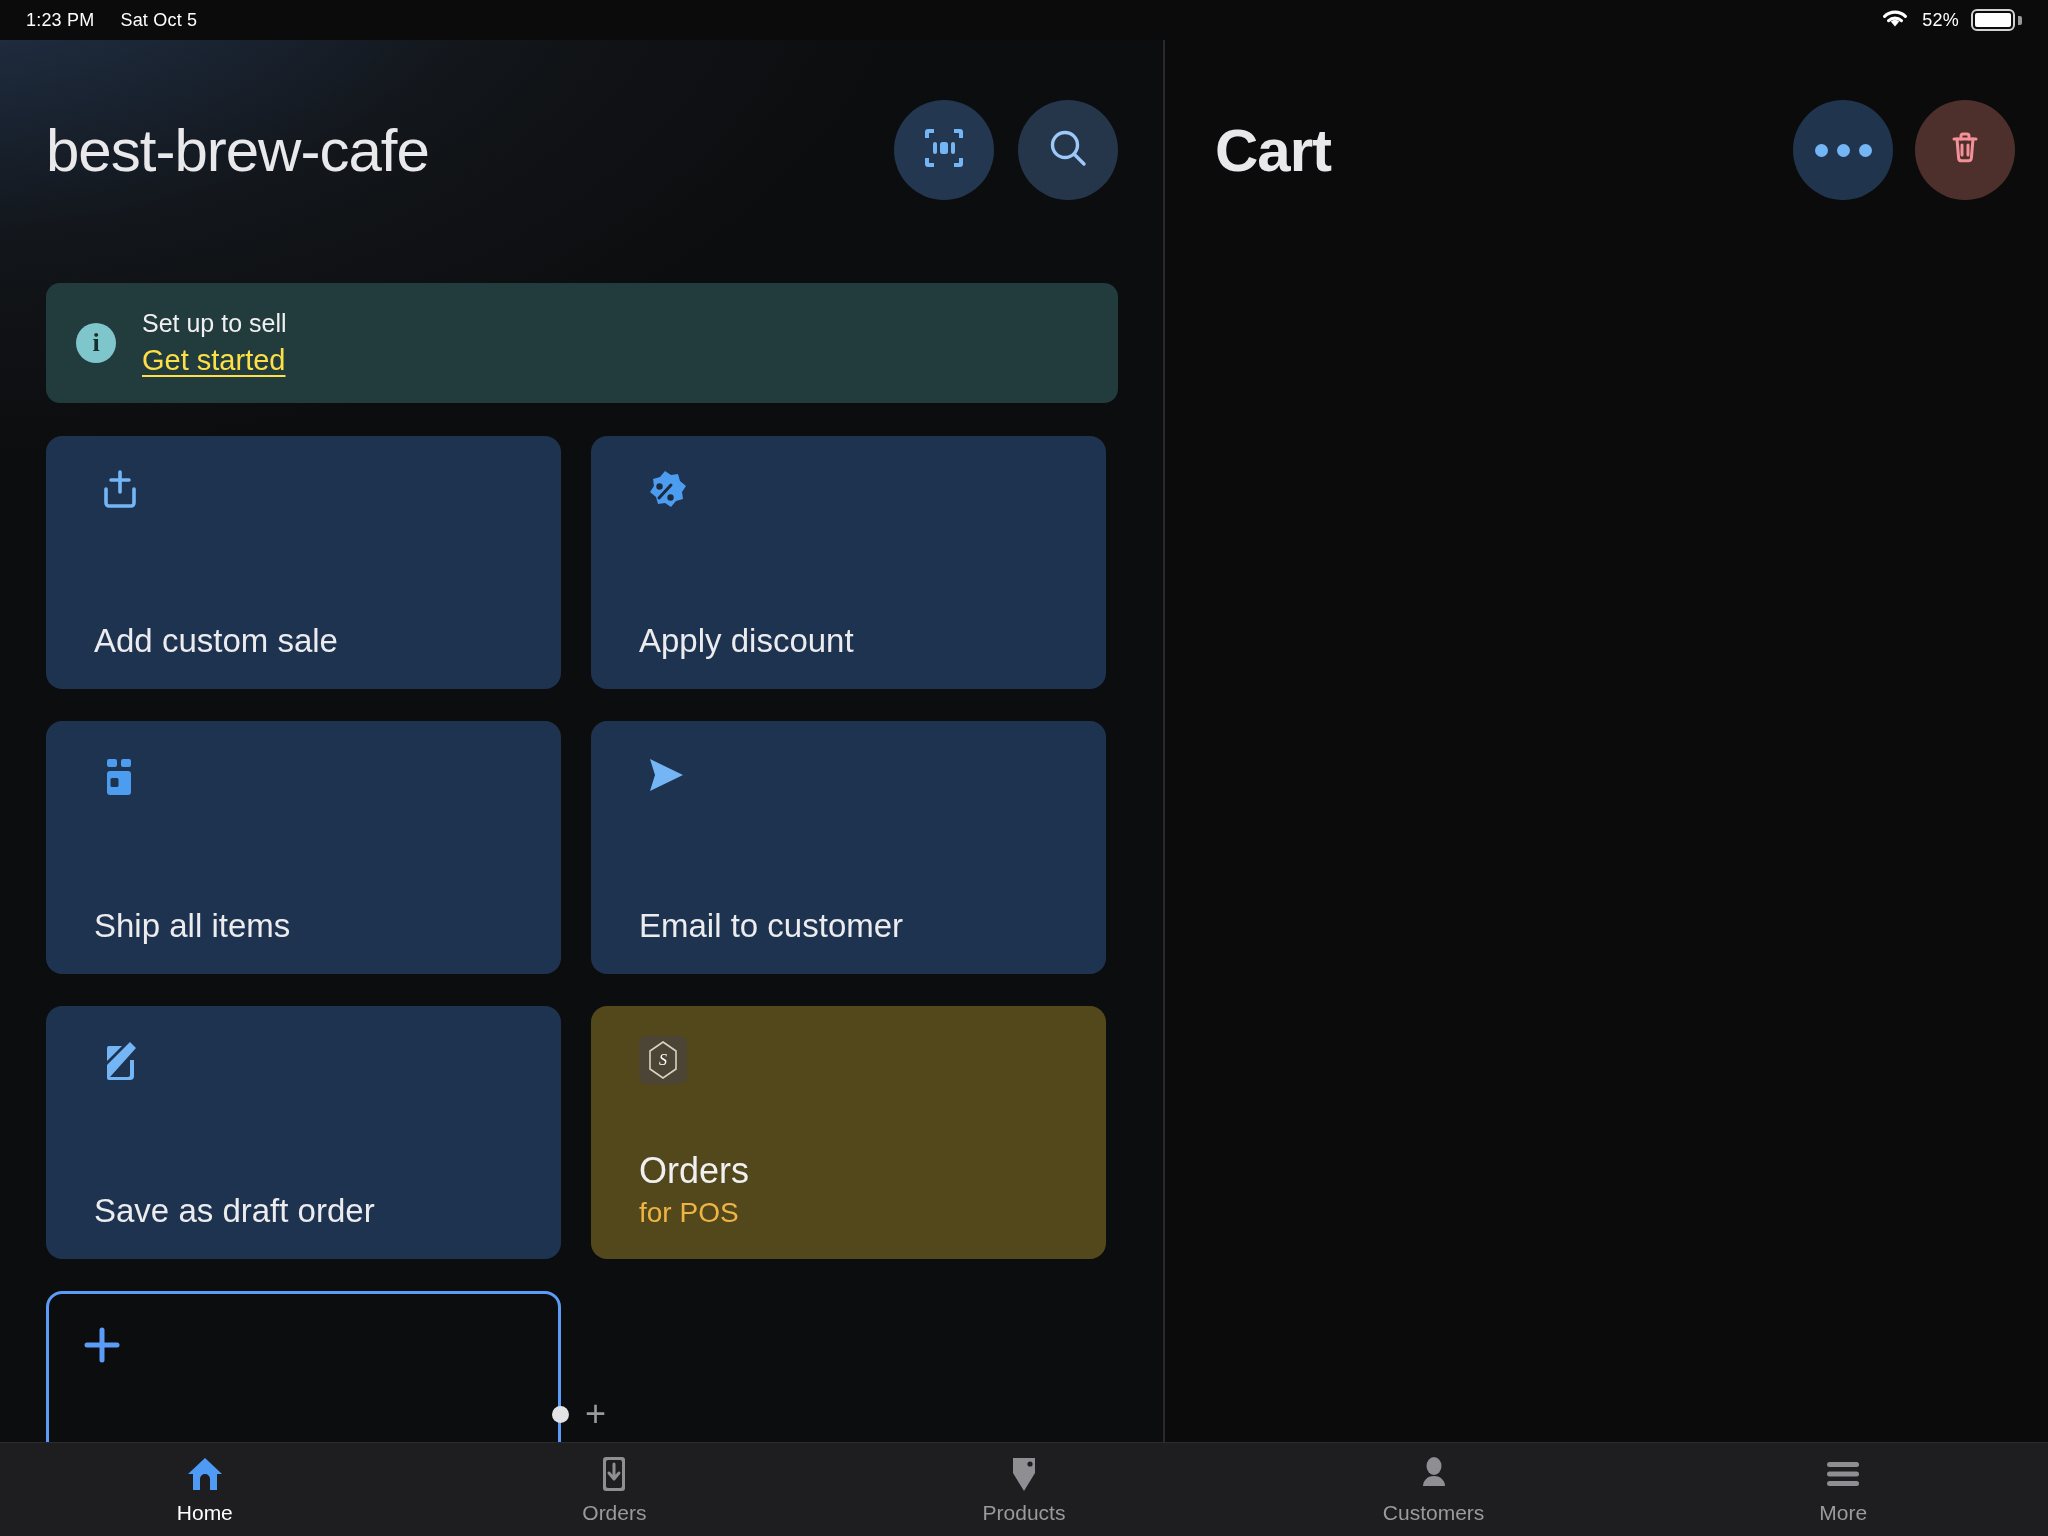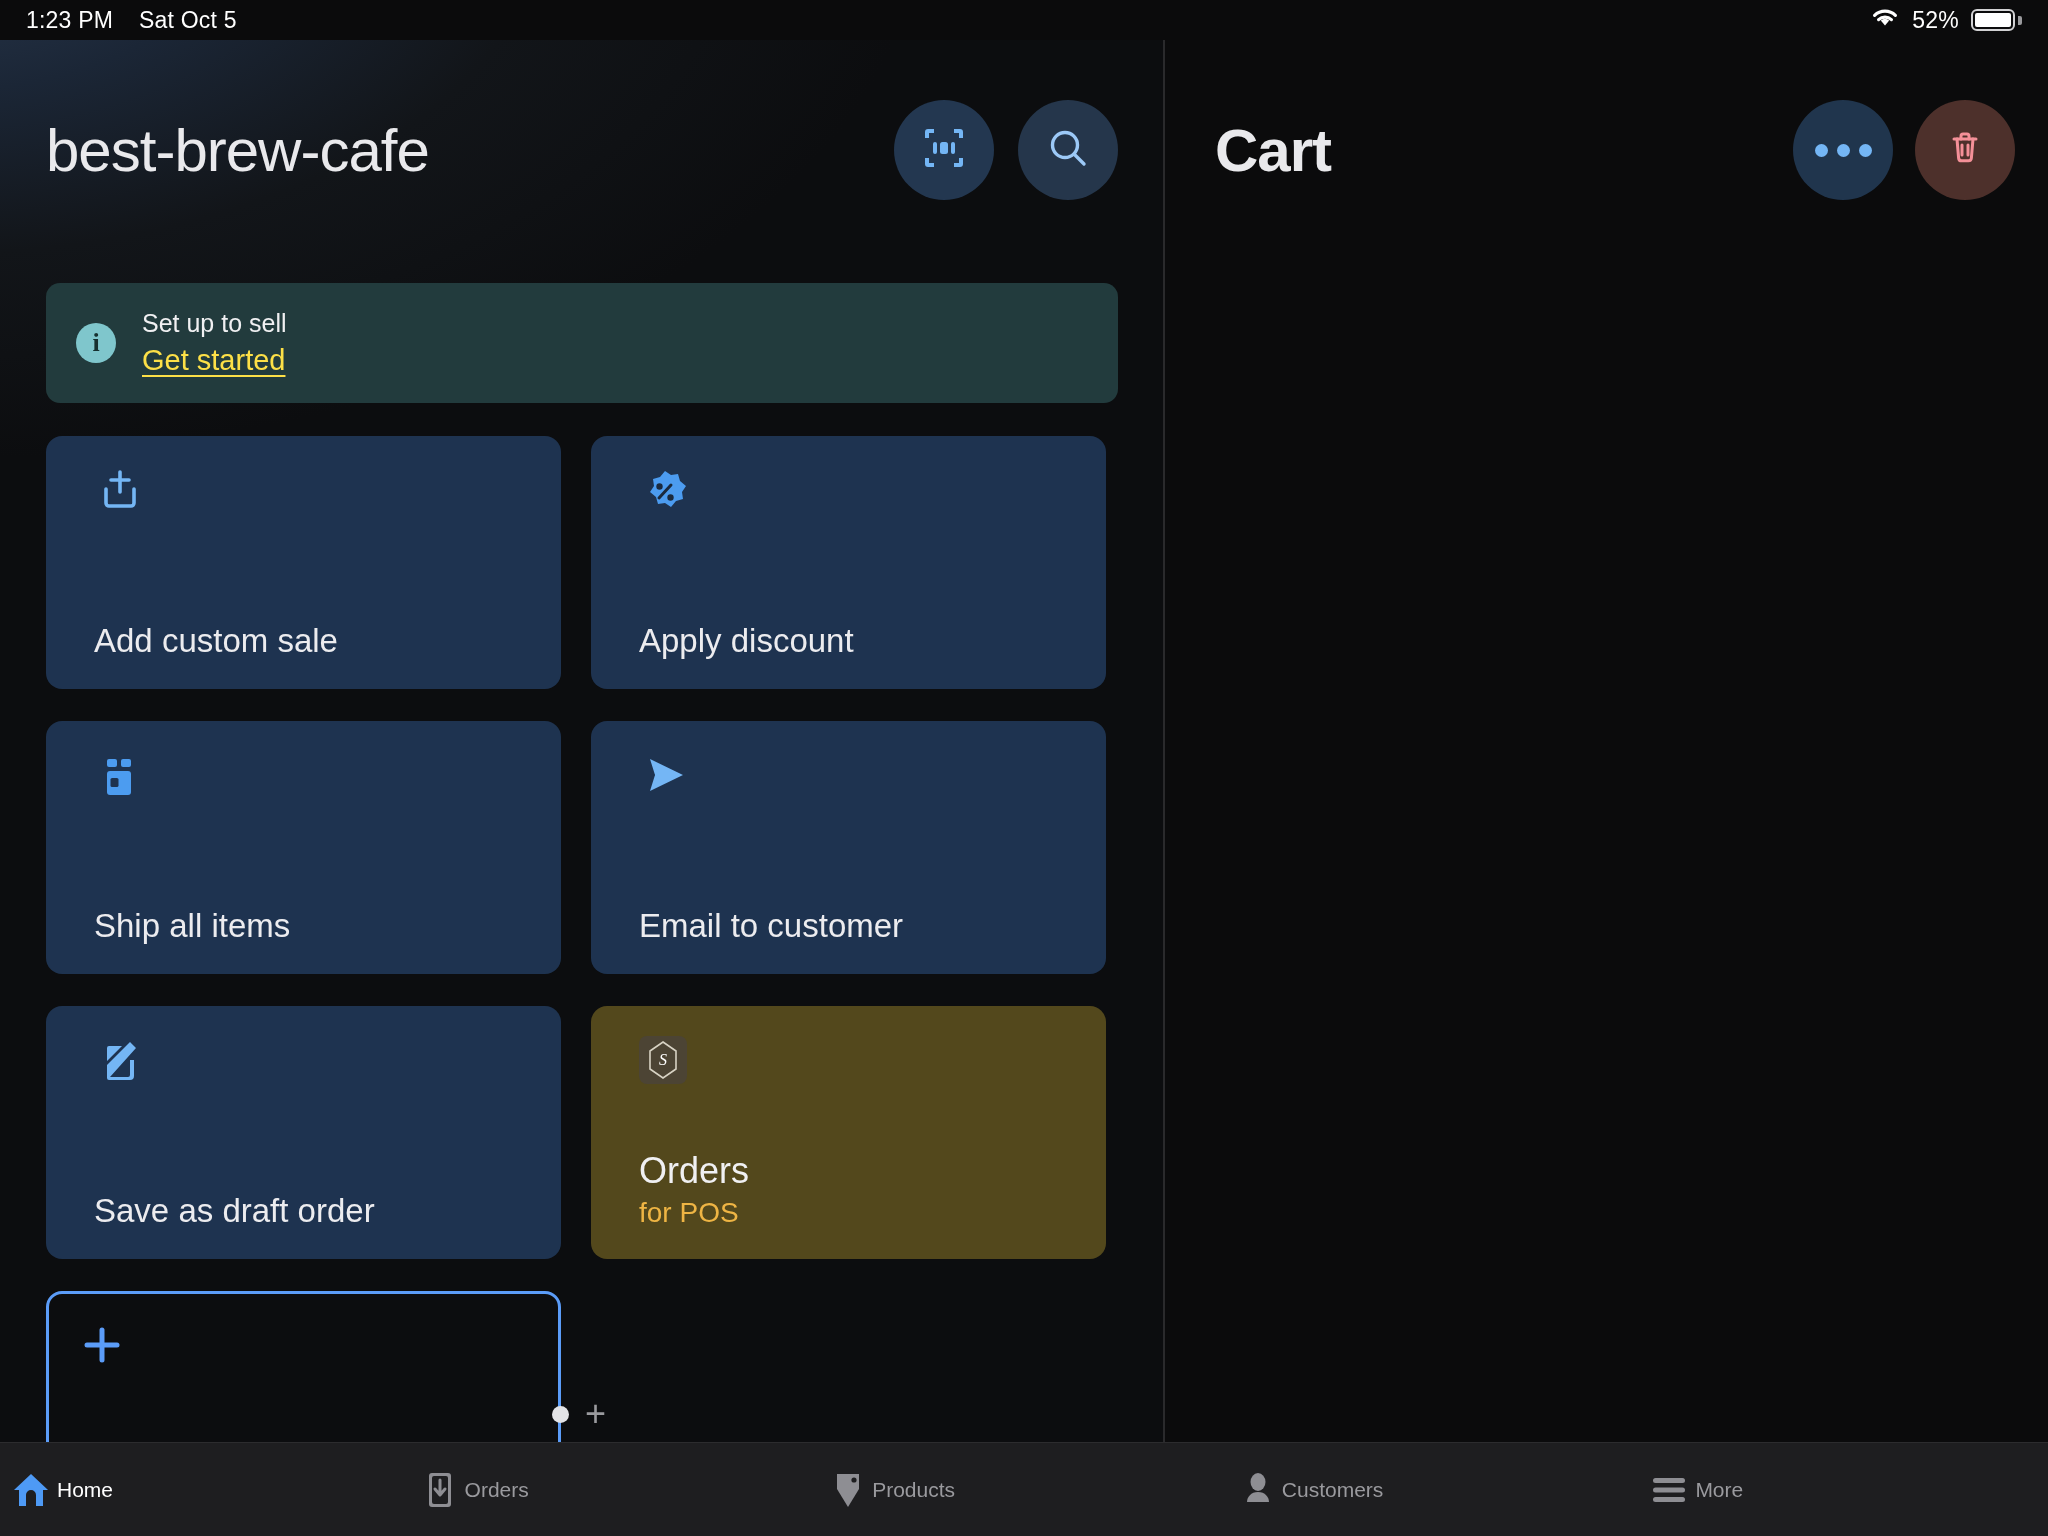--- a/index.html
+++ b/index.html
@@ -9,21 +9,21 @@
     font-family: "Liberation Sans", sans-serif;
     overflow: hidden;
   }
   .screen { position: relative; width: 2048px; height: 1536px; background: #0b0b0c; }
 
   
   .statusbar {
     position: absolute; top: 0; left: 0; width: 2048px; height: 40px;
     background: #0b0b0c; color: #ffffff;
     display: flex; align-items: center; justify-content: space-between;
-    padding: 0 26px; font-size: 23px; letter-spacing: .2px;
+    padding: 0 26px; font-size: 18px; letter-spacing: .2px;
   }
   .sb-left { display: flex; align-items: center; gap: 26px; }
   .sb-right { display: flex; align-items: center; gap: 12px; }
   .wifi-icon { display:block; }
   .batt { display: flex; align-items: center; gap: 3px; }
   .batt-body {
     width: 44px; height: 22px; border: 2px solid #d2d2d4; border-radius: 6px;
     padding: 2px; display: flex; align-items: stretch;
   }
   .batt-fill { width: 100%; background: #ffffff; border-radius: 2px; }
@@ -131,22 +131,22 @@
     display: flex; align-items: center; justify-content: center; cursor: pointer;
   }
 
   
   .tabbar {
     position: absolute; top: 1442px; left: 0; width: 2048px; height: 94px;
     background: #1e1e20; display: flex; align-items: center;
     border-top: 1px solid #2c2c2e;
   }
   .tab {
-    flex: 1 1 0; display: flex; align-items: center;
-    gap: 7px; cursor: pointer; padding-left: 12px;
+    flex: 1 1 0; display: flex; flex-direction: column; align-items: center;
+    gap: 7px; cursor: pointer;
   }
   .tab .tab-label { font-size: 21px; color: #9a9a9e; }
   .tab.active .tab-label { color: #ffffff; }
   .tab .ticon { height: 40px; display: flex; align-items: center; }
 </style>
 </head>
 <body>
 
 <div class="screen">
 

